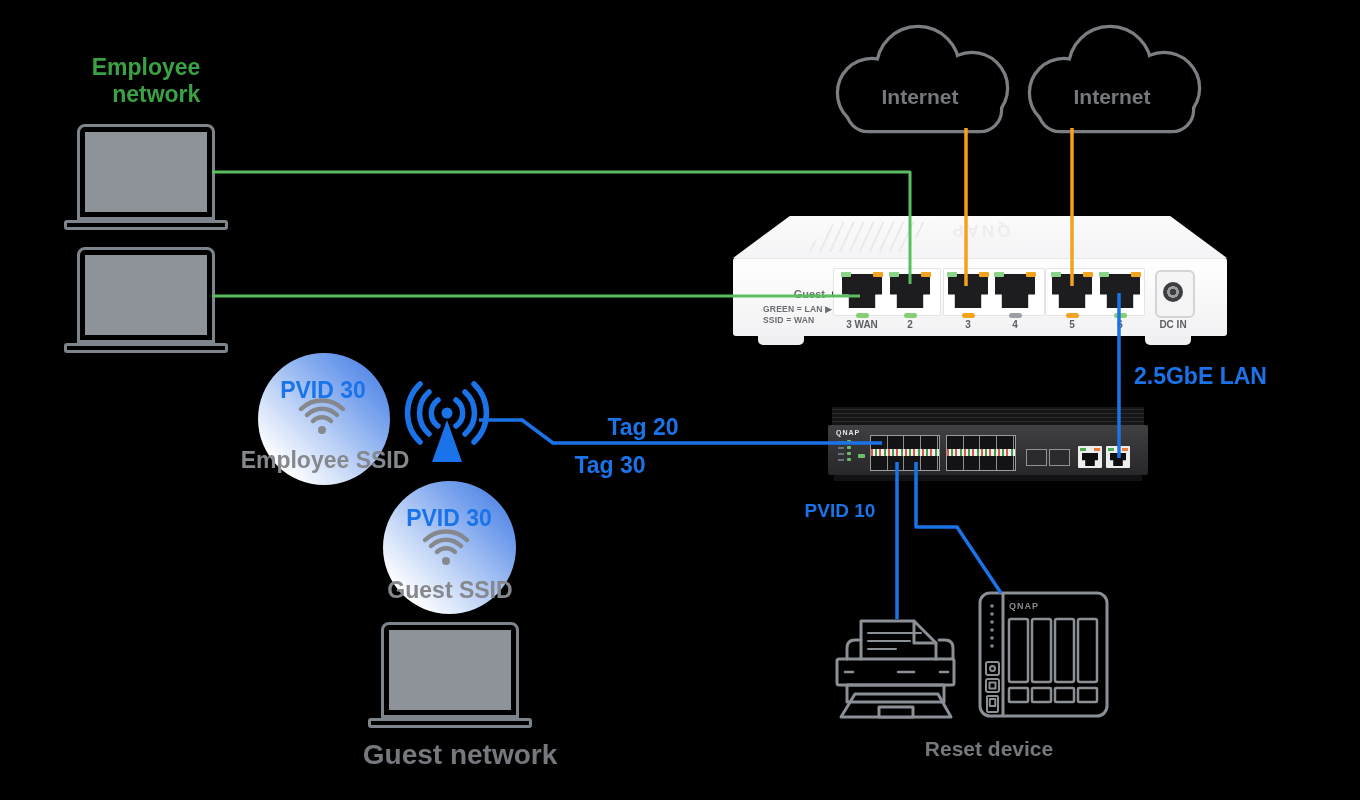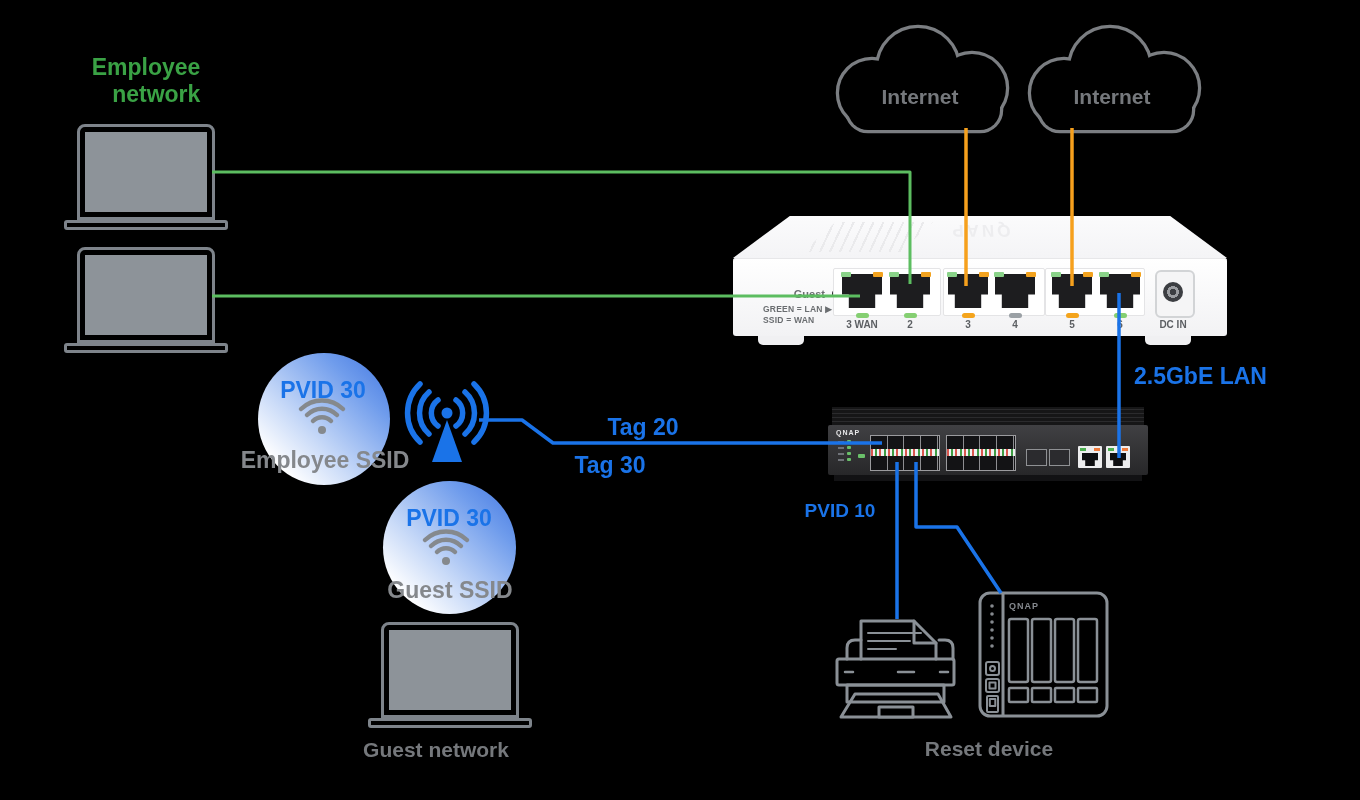--- a/index.html
+++ b/index.html
@@ -334,15 +334,15 @@
   <div class="lbl ctr grayt" style="left:920px;top:85px;font-size:21px;">Internet</div>
   <div class="lbl ctr grayt" style="left:1112px;top:85px;font-size:21px;">Internet</div>
   <div class="lbl blue" style="left:1134px;top:363px;font-size:23px;">2.5GbE LAN</div>
   <div class="lbl ctr blue" style="left:611px;top:414px;font-size:23px;margin-left:32px;">Tag 20</div>
   <div class="lbl ctr blue" style="left:610px;top:452px;font-size:23px;">Tag 30</div>
   <div class="lbl ctr blue" style="left:323px;top:377px;font-size:23px;">PVID 30</div>
   <div class="lbl ctr ssidt" style="left:325px;top:447px;font-size:23px;">Employee SSID</div>
   <div class="lbl ctr blue" style="left:449px;top:505px;font-size:23px;">PVID 30</div>
   <div class="lbl ctr ssidt" style="left:450px;top:577px;font-size:23px;">Guest SSID</div>
   <div class="lbl ctr blue" style="left:840px;top:500px;font-size:19px;">PVID 10</div>
-  <div class="lbl ctr grayt" style="left:436px;top:738px;font-size:21px;">Guest network</div>
+  <div class="lbl ctr grayt" style="left:460px;top:738px;font-size:28px;">Guest network</div>
   <div class="lbl ctr grayt" style="left:989px;top:737px;font-size:21px;">Reset device</div>
 </div>
 
 </body></html>

